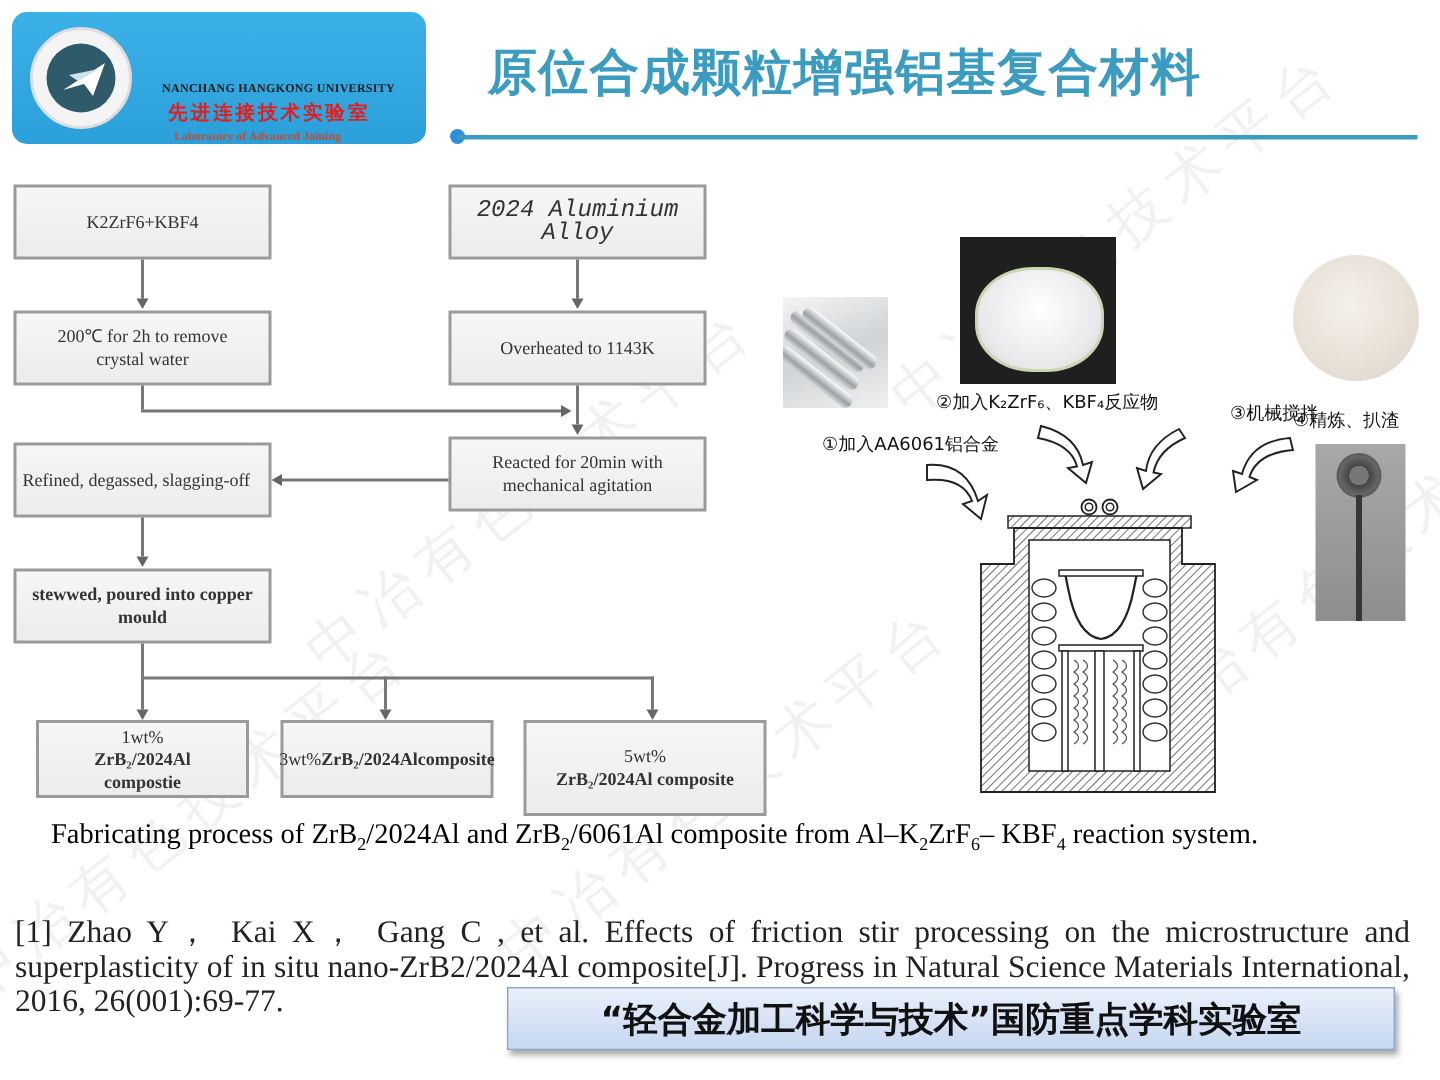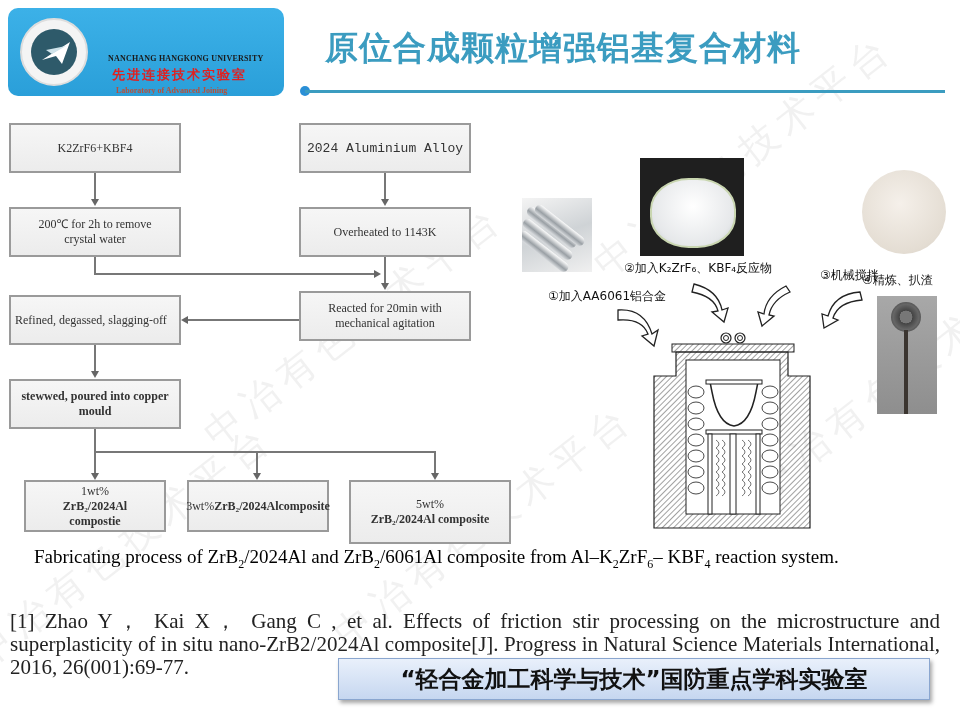--- a/index.html
+++ b/index.html
@@ -56,21 +56,21 @@
       border-radius: 50%; background: #2a8fd6;
     }
 
     
     .flow-box {
       position: absolute; background: linear-gradient(180deg, #f6f6f6, #ececec);
       border: 2px solid #9a9a9a; display: flex; align-items: center; justify-content: center;
       text-align: center; font-size: 12px; line-height: 15px; color: #333;
       font-family: "Liberation Serif", serif;
     }
-    .flow-box.mono { font-family: "Liberation Mono", monospace; font-size: 13px; }
+    .flow-box.mono { font-family: "Liberation Mono", monospace; font-size: 16px; font-style: italic; }
     .flow-box.bold { font-weight: bold; }
     .flow-line { position: absolute; background: #777; }
     .arrow-down {
       position: absolute; width: 0; height: 0;
       border-left: 4px solid transparent; border-right: 4px solid transparent;
       border-top: 7px solid #666;
     }
     .arrow-left {
       position: absolute; width: 0; height: 0;
       border-top: 4px solid transparent; border-bottom: 4px solid transparent;

